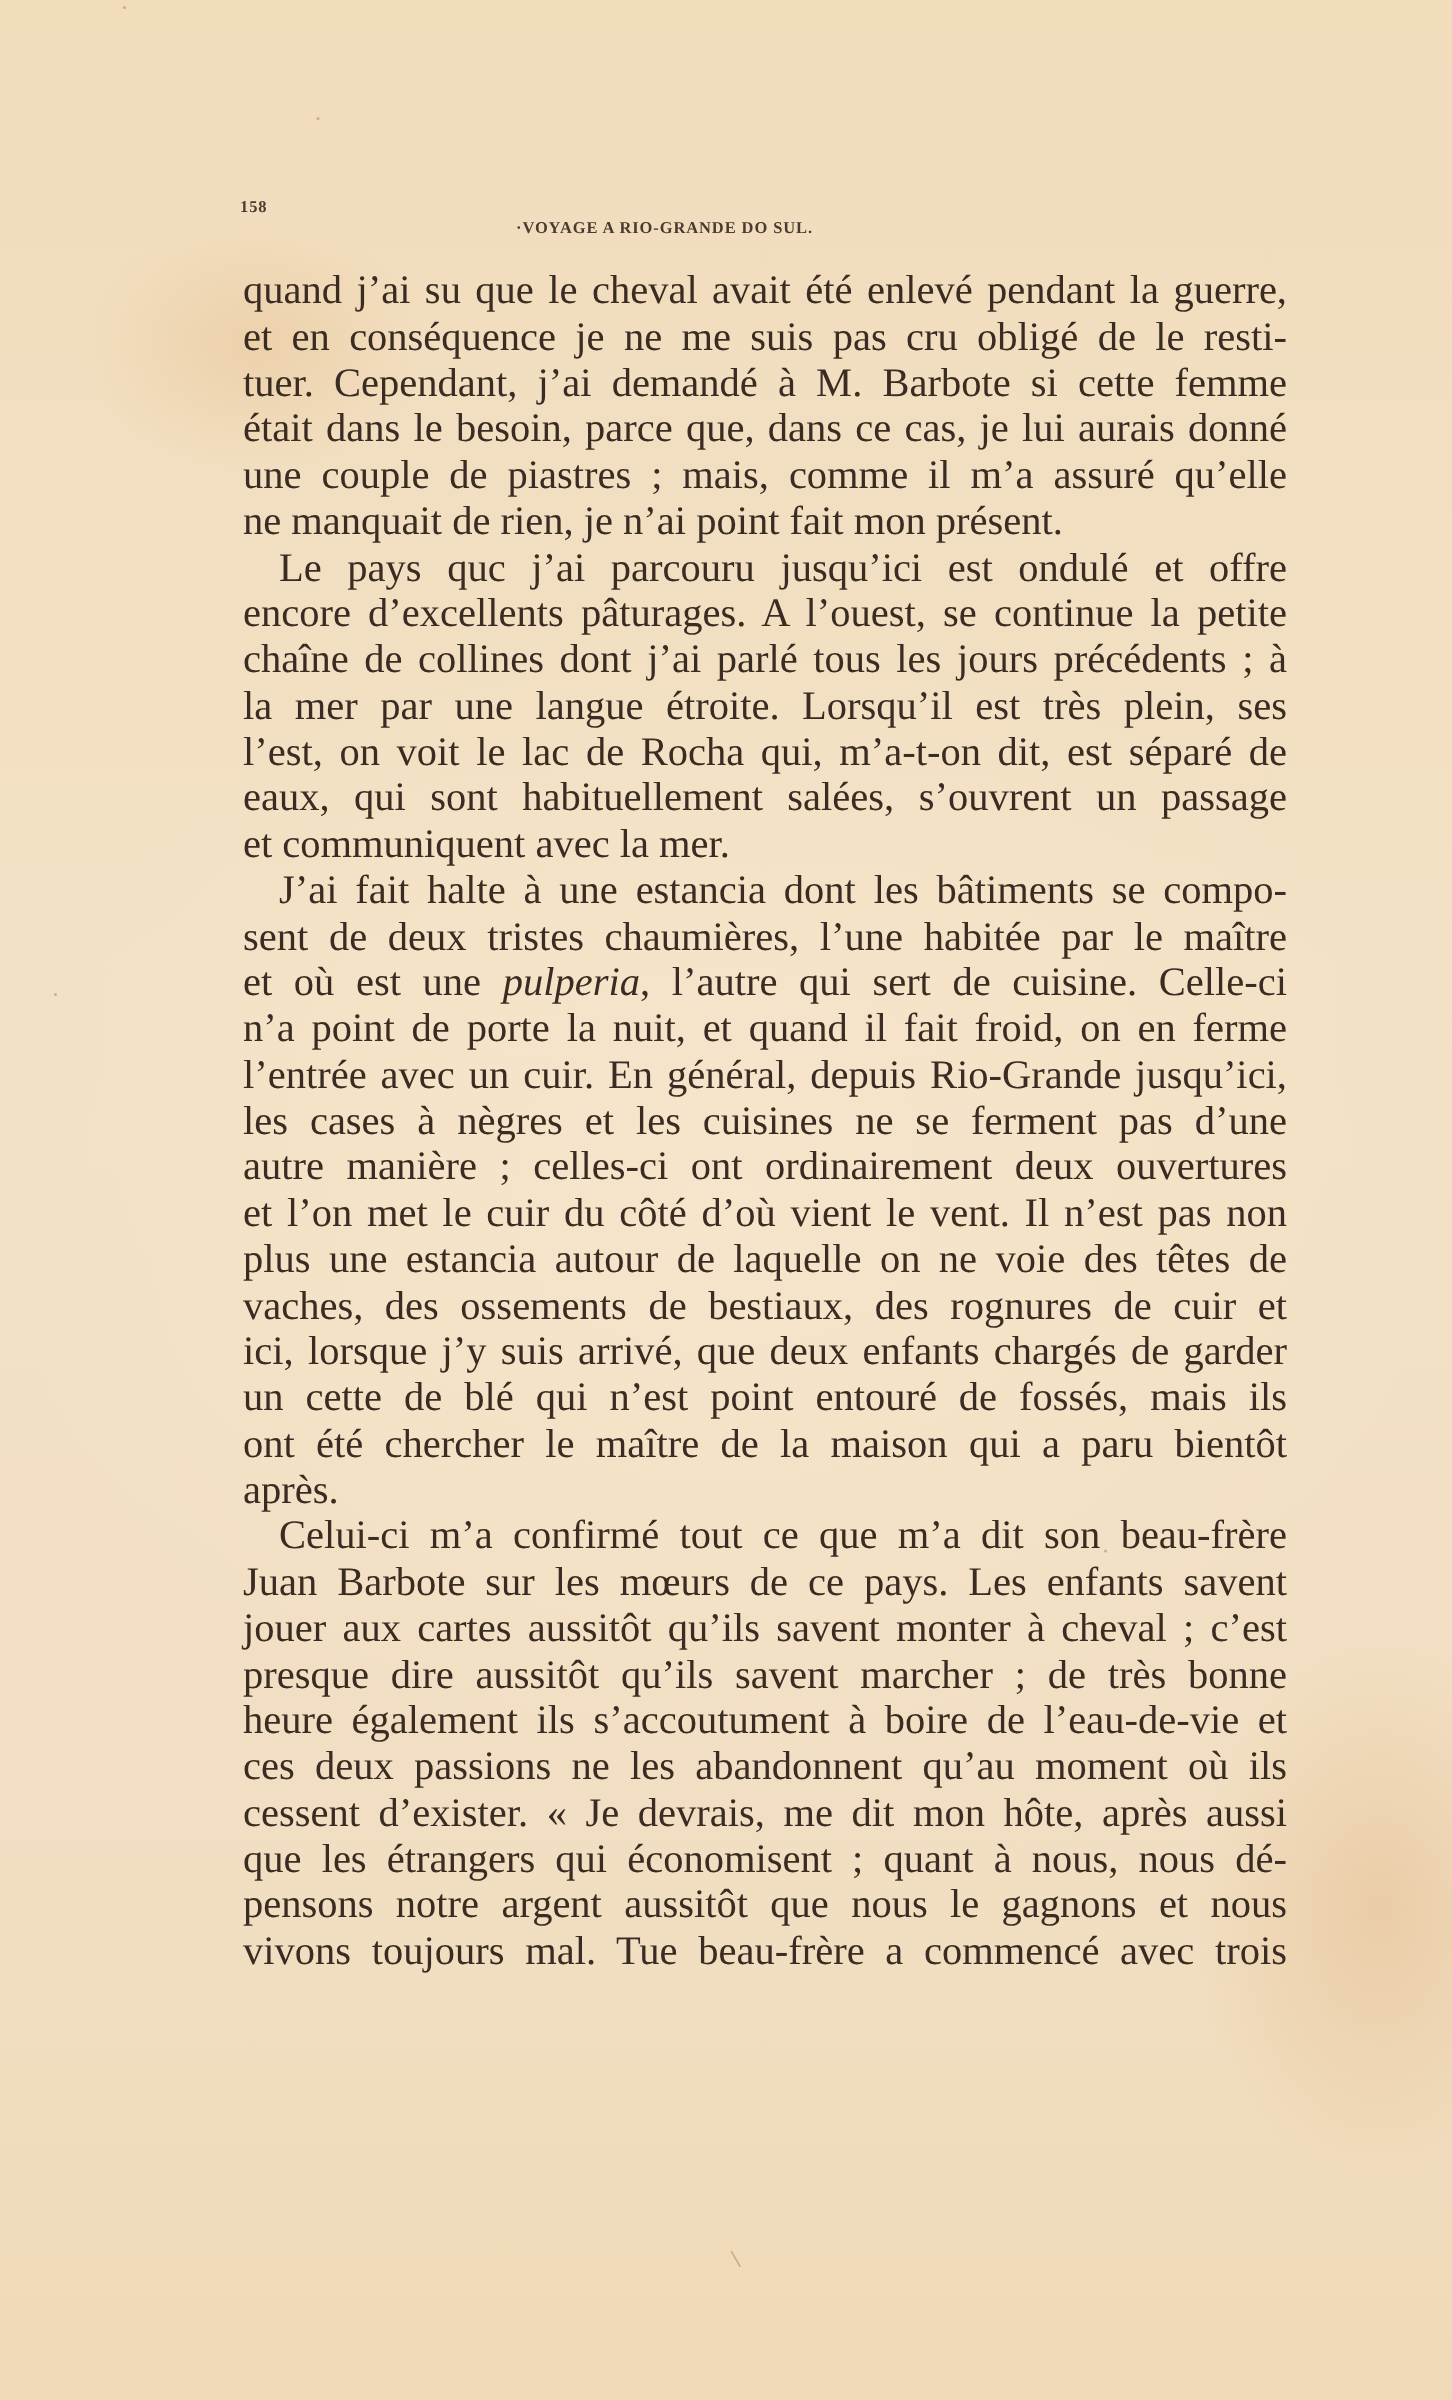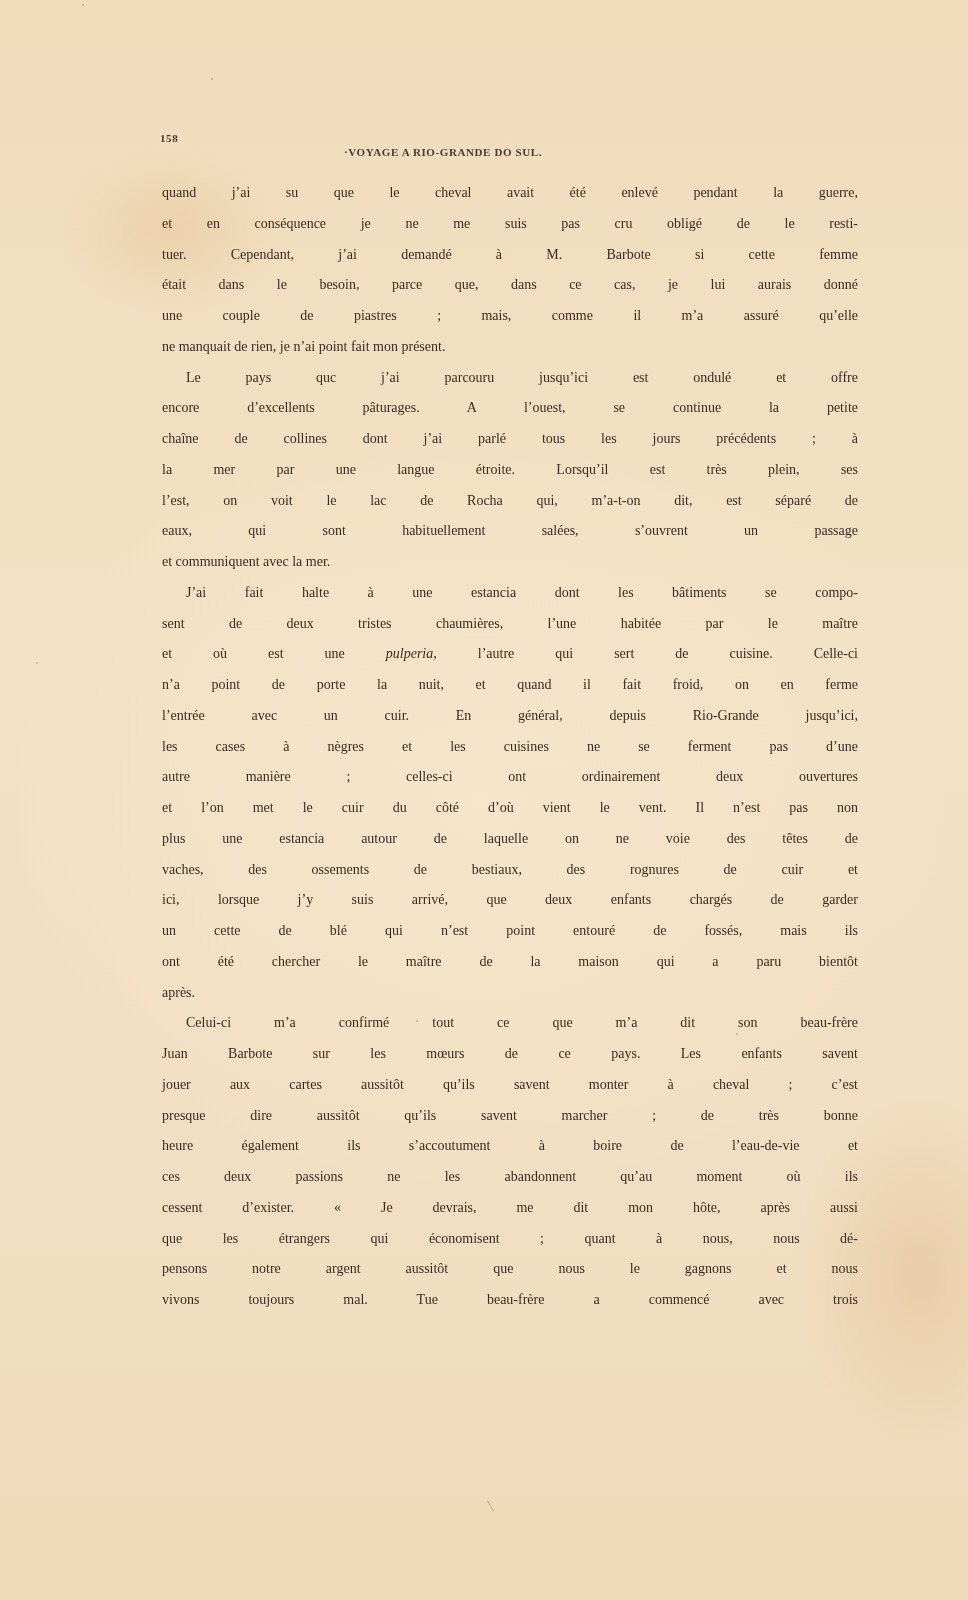--- a/index.html
+++ b/index.html
@@ -48,21 +48,21 @@
       left: 184px;
       top: 0;
       margin-top: 14px;
     }
     .text-block {
       position: absolute;
       left: 162px;
       top: 178px;
       width: 696px;
       font-family: "Liberation Serif", "DejaVu Serif", serif;
-      font-size: 14px;
+      font-size: 27px;
       line-height: 30.75px;
       color: #3a2c22;
     }
     .line {
       display: block;
       height: 30.75px;
       white-space: nowrap;
       text-align: justify;
       text-align-last: justify;
       overflow: visible;

